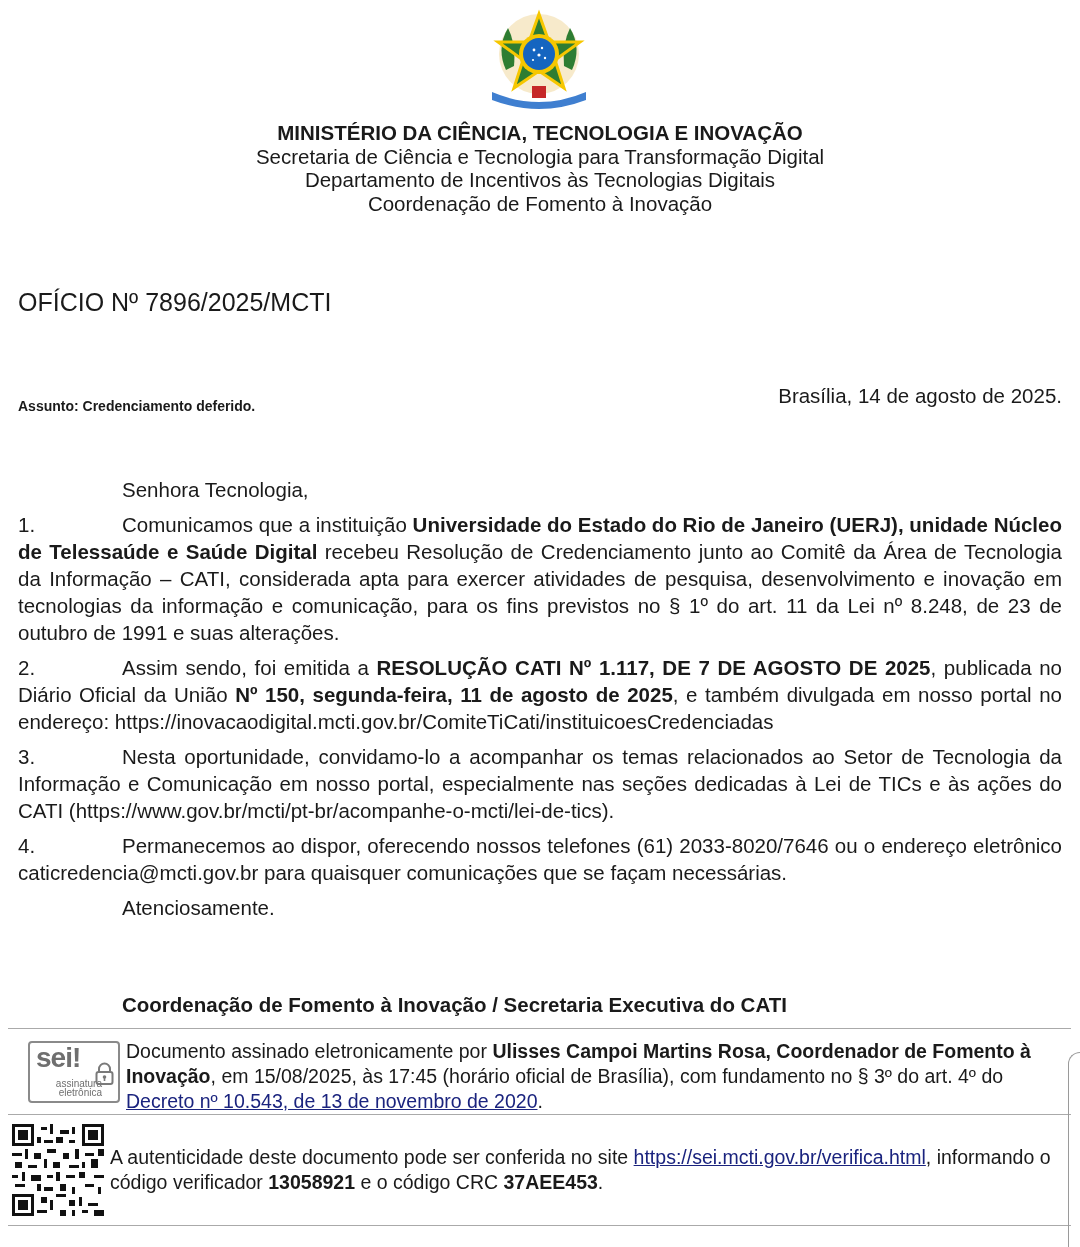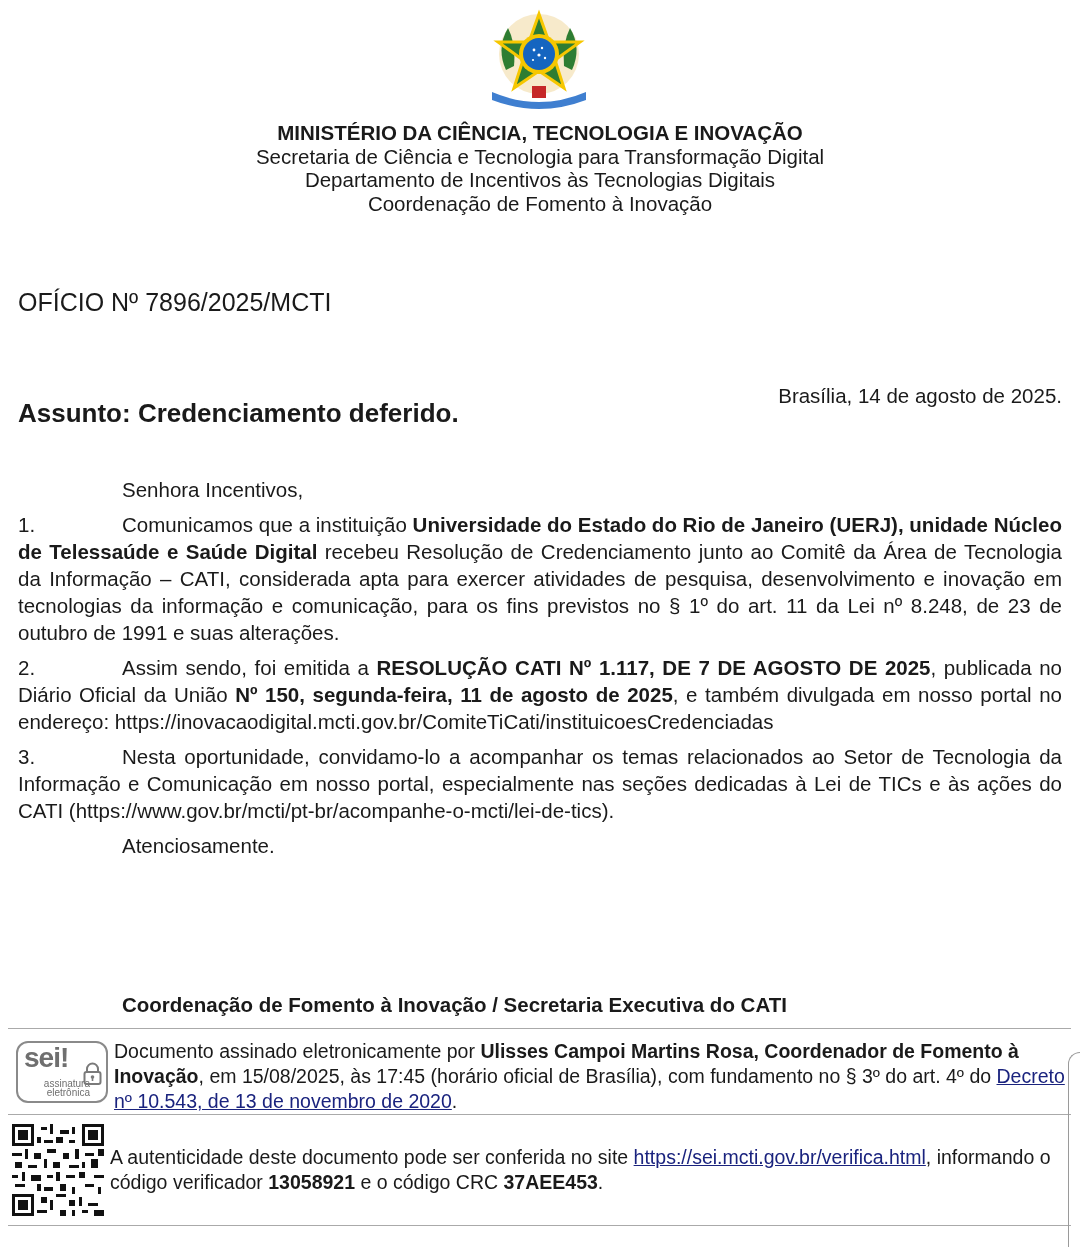--- a/index.html
+++ b/index.html
@@ -6,32 +6,32 @@
   body {
     width: 1080px; height: 1247px; position: relative; overflow: hidden;
     font-family: "Liberation Sans", "DejaVu Sans", sans-serif;
     color: #1a1a1a;
   }
   .emblem { position: absolute; left: 486px; top: 8px; width: 106px; height: 106px; }
   .header { position: absolute; left: 0; top: 121px; width: 1080px; text-align: center; font-size: 20.5px; line-height: 23.5px; }
   .header .ministry { font-weight: bold; }
   .oficio { position: absolute; left: 18px; top: 288px; font-size: 25px; }
   .date { position: absolute; right: 18px; top: 336px; font-size: 20.5px; margin-top: 48px; }
-  .subject { position: absolute; left: 18px; top: 398px; font-size: 26px; font-weight: bold; }
+  .subject { position: absolute; left: 18px; top: 398px; font-size: 14px; font-weight: bold; }
   .body-text { position: absolute; left: 18px; top: 476px; width: 1044px; font-size: 20.5px; line-height: 27px; }
   .para { text-align: justify; margin: 0 0 8px 0; }
   .salutation { padding-left: 104px; margin: 0 0 8px 0; }
   .num { display: inline-block; width: 104px; }
   .closing { padding-left: 104px; margin-top: 4px; }
   .signer-unit { position: absolute; left: 122px; top: 993px; font-size: 20.5px; font-weight: bold; text-align: center; }
   .sig-table { position: absolute; left: 8px; top: 1028px; width: 1063px; border-top: 1.5px solid #aaaaaa; }
   .sig-row { display: flex; align-items: flex-start; border-bottom: 1.5px solid #aaaaaa; font-size: 19.5px; line-height: 25px; }
   .sig-row.r1 { height: 86px; padding-top: 10px; box-sizing: border-box; }
   .sig-row.r2 { height: 110px; align-items: center; }
-  .seal { width: 92px; height: 62px; border: 2px solid #8a8a8a; border-radius: 12px; margin: 2px 6px 0 8px; position: relative; flex: none; box-sizing: border-box; }
+  .seal { width: 92px; height: 62px; border: 2px solid #8a8a8a; border-radius: 4px; margin: 2px 6px 0 20px; position: relative; flex: none; box-sizing: border-box; }
   .seal .sei { position: absolute; left: 6px; top: 2px; font-size: 28px; font-weight: bold; color: #6f6f6f; letter-spacing: -1px; }
   .seal .sub { position: absolute; left: 14px; top: 36px; font-size: 10px; line-height: 9px; color: #6f6f6f; text-align: right; width: 58px; }
   .seal .lock { position: absolute; left: 65px; top: 19px; width: 19px; height: 24px; }
   .qr { width: 92px; height: 92px; margin: 0 6px 0 4px; flex: none; }
   .sig-text a, .verify a { color: #1a237e; text-decoration: underline; }
   .side-panel { position: absolute; left: 1068px; top: 1052px; width: 20px; height: 200px; border: 1.5px solid #9a9a9a; border-right: none; border-radius: 12px 0 0 0; }
 </style>
 </head>
 <body>
 
@@ -58,28 +58,29 @@
   <div>Secretaria de Ciência e Tecnologia para Transformação Digital</div>
   <div>Departamento de Incentivos às Tecnologias Digitais</div>
   <div>Coordenação de Fomento à Inovação</div>
 </div>
 
 <div class="oficio">OFÍCIO Nº 7896/2025/MCTI</div>
 <div class="date">Brasília, 14 de agosto de 2025.</div>
 <div class="subject">Assunto: Credenciamento deferido.</div>
 
 <div class="body-text">
-  <div class="salutation">Senhora Incentivos,</div>
+  <div class="salutation">Senhora Tecnologia,</div>
 
   <p class="para"><span class="num">1.</span><span>Comunicamos que a instituição </span><b>Universidade do Estado do Rio de Janeiro (UERJ), unidade Núcleo de Telessaúde e Saúde Digital</b><span> recebeu Resolução de Credenciamento junto ao Comitê da Área de Tecnologia da Informação – CATI, considerada apta para exercer atividades de pesquisa, desenvolvimento e inovação em tecnologias da informação e comunicação, para os fins previstos no § 1º do art. 11 da Lei nº 8.248, de 23 de outubro de 1991 e suas alterações.</span></p>
 
   <p class="para"><span class="num">2.</span><span>Assim sendo, foi emitida a </span><b>RESOLUÇÃO CATI Nº 1.117, DE 7 DE AGOSTO DE 2025</b><span>, publicada no Diário Oficial da União </span><b>Nº 150, segunda-feira, 11 de agosto de 2025</b><span>, e também divulgada em nosso portal no endereço: https://inovacaodigital.mcti.gov.br/ComiteTiCati/instituicoesCredenciadas</span></p>
 
   <p class="para"><span class="num">3.</span><span>Nesta oportunidade, convidamo-lo a acompanhar os temas relacionados ao Setor de Tecnologia da Informação e Comunicação em nosso portal, especialmente nas seções dedicadas à Lei de TICs e às ações do CATI (https://www.gov.br/mcti/pt-br/acompanhe-o-mcti/lei-de-tics).</span></p>
 
+  <p class="para"><span class="num">4.</span><span>Permanecemos ao dispor, oferecendo nossos telefones (61) 2033-8020/7646 ou o endereço eletrônico caticredencia@mcti.gov.br para quaisquer comunicações que se façam necessárias.</span></p>
 
   <div class="closing">Atenciosamente.</div>
 </div>
 
 <div class="signer-unit">Coordenação de Fomento à Inovação / Secretaria Executiva do CATI</div>
 
 <div class="sig-table">
   <div class="sig-row r1">
     <div class="seal">
       <span class="sei">sei!</span>

